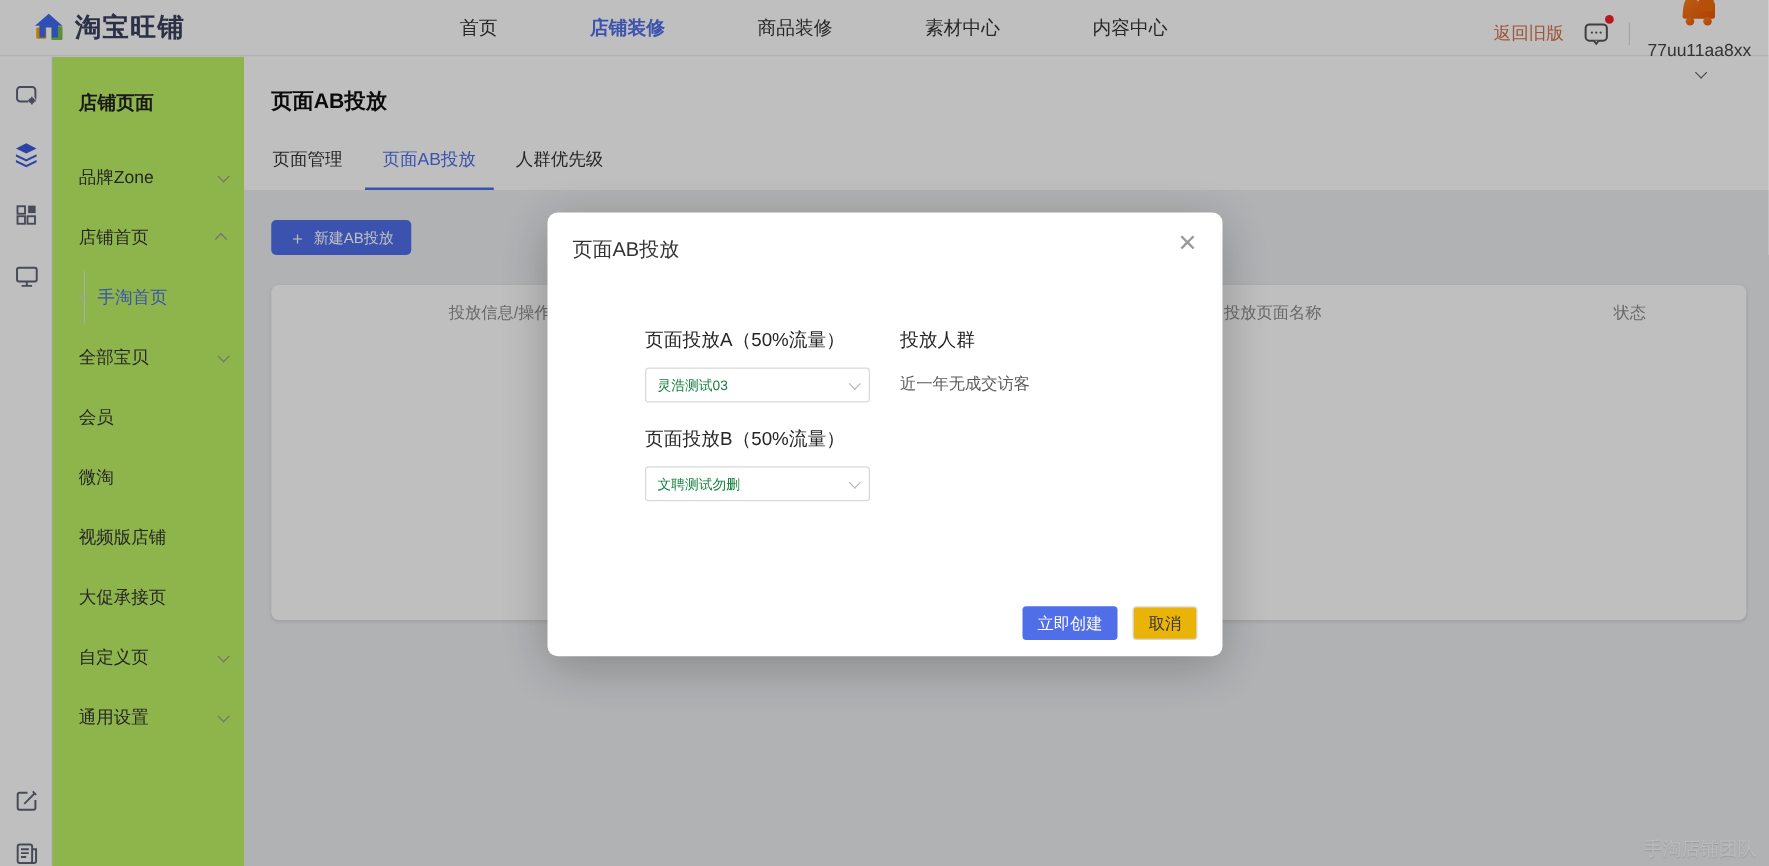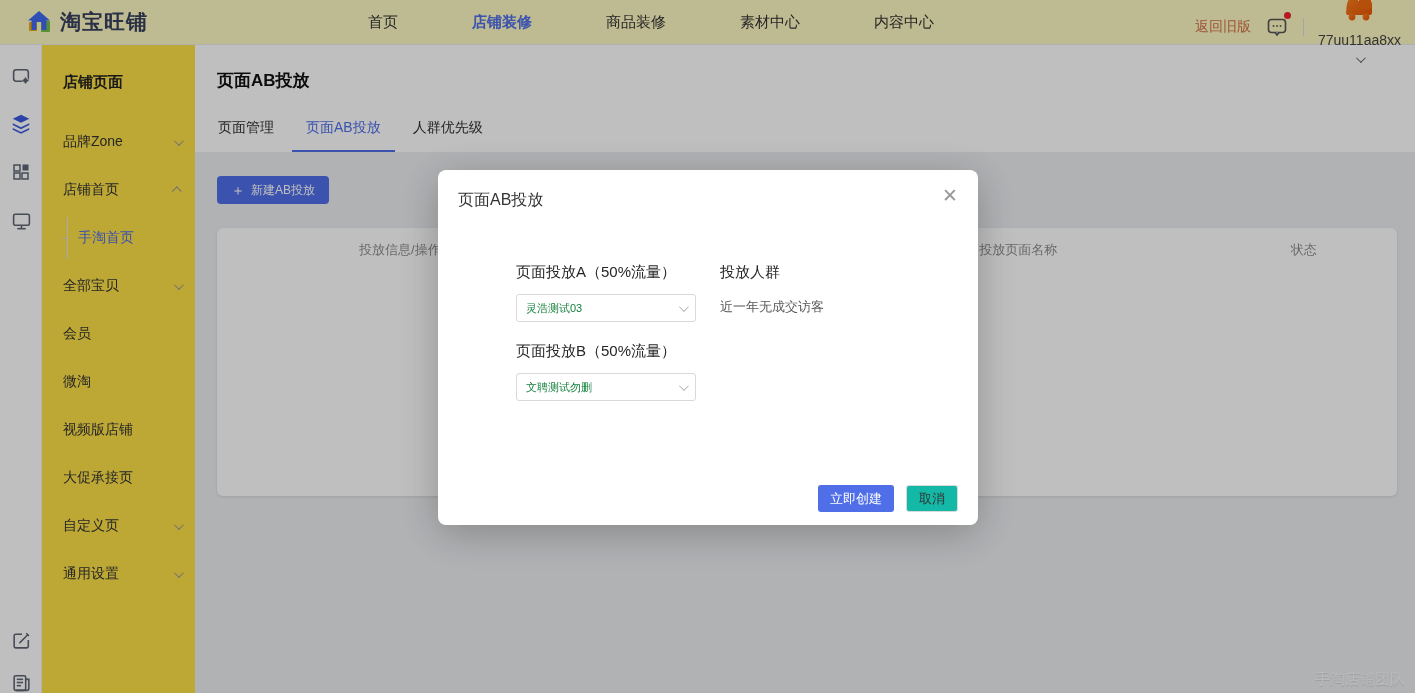--- a/index.html
+++ b/index.html
@@ -1,21 +1,21 @@
 <!DOCTYPE html>
 <html><head>
 <meta charset="utf-8">
 <style>
   * { margin:0; padding:0; box-sizing:border-box; }
   html,body { width:1415px; height:693px; overflow:hidden;
     font-family:"Liberation Sans","DejaVu Sans",sans-serif;
     background:#e9eaec; color:#333; }
 
   
-  .topbar { position:fixed; left:0; top:0; right:0; height:45px; background:#fef9c3;
+  .topbar { position:fixed; left:0; top:0; right:0; height:45px; background:#ffffff;
     border-bottom:1px solid #ececec; display:flex; align-items:center; z-index:10; }
   .logo { display:flex; align-items:center; gap:8px; padding-left:26px; width:260px; }
   .logo-text { font-size:21px; font-weight:bold; color:#39415c; letter-spacing:1px; }
   .nav { display:flex; gap:74px; position:absolute; left:368px; top:0; height:45px; align-items:center; }
   .nav-item { font-size:15px; color:#333; cursor:pointer; white-space:nowrap; }
   .nav-item.active { color:#4f6ee8; font-weight:bold; }
   .top-right { position:absolute; right:14px; top:0; height:54px; display:flex; align-items:center; gap:14px; }
   .back-old { font-size:14px; color:#d2714a; }
   .chat-wrap { position:relative; width:24px; height:24px; }
   .badge-dot { position:absolute; right:-2px; top:-3px; width:7px; height:7px; border-radius:50%; background:#f5222d; }
@@ -28,21 +28,21 @@
   .chev.dark { border-color:#666; }
 
   
   .rail { position:fixed; left:0; top:45px; bottom:0; width:42px; background:#fff;
     border-right:1px solid #efefef; z-index:5; }
   .rail-icon { width:42px; height:34px; display:flex; align-items:center; justify-content:center;
     margin-top:14px; cursor:pointer; }
   .rail-bottom { position:absolute; bottom:0; left:0; width:42px; }
 
   
-  .sidemenu { position:fixed; left:42px; top:45px; bottom:0; width:153px; background:#fde047; z-index:5; }
+  .sidemenu { position:fixed; left:42px; top:45px; bottom:0; width:153px; background:#bef264; z-index:5; }
   .sidemenu-title { font-size:15px; font-weight:bold; color:#222; padding:28px 0 0 21px; }
   .menu-list { margin-top:26px; }
   .menu-item { height:48px; display:flex; align-items:center; padding:0 14px 0 21px;
     font-size:14px; color:#333; cursor:pointer; justify-content:space-between; }
   .menu-child { position:relative; height:48px; display:flex; align-items:center;
     padding-left:36px; font-size:14px; cursor:pointer; }
   .menu-child .guide { position:absolute; left:25px; top:3px; bottom:3px; width:1px; background:#e3e3e3; }
   .menu-child .tick { position:absolute; left:21px; top:50%; width:5px; height:1px; background:#d6d6d6; }
   .menu-child span.lbl { color:#4f6ee8; }
 
@@ -80,21 +80,21 @@
   .select { margin-top:12px; width:180px; height:28px; border:1px solid #d9d9d9; border-radius:3px;
     display:flex; align-items:center; justify-content:space-between; padding:0 9px; cursor:pointer;
     background:#fff; }
   .select .val { font-size:11px; color:#15803d; }
   .select .chev { border-color:#b8b8b8; }
   .f-label.b { margin-top:20px; }
   .aud-val { margin-top:16px; font-size:13px; color:#595959; }
   .modal-footer { position:absolute; right:20px; bottom:13px; display:flex; gap:12px; }
   .btn-primary { min-width:74px; height:27px; background:#4f6ee8; color:#fff; border:none;
     border-radius:3px; font-size:13px; padding:0 12px; cursor:pointer; }
-  .btn-plain { min-width:50px; height:27px; background:#14b8a6; color:#333; border:1px solid #d9d9d9;
+  .btn-plain { min-width:50px; height:27px; background:#eab308; color:#333; border:1px solid #d9d9d9;
     border-radius:3px; font-size:13px; padding:0 12px; cursor:pointer; }
   svg { display:block; }
 </style>
 </head>
 <body>
 
 <div class="topbar">
   <div class="logo">
     <span>
       <svg width="26" height="26" viewBox="0 0 26 26">

